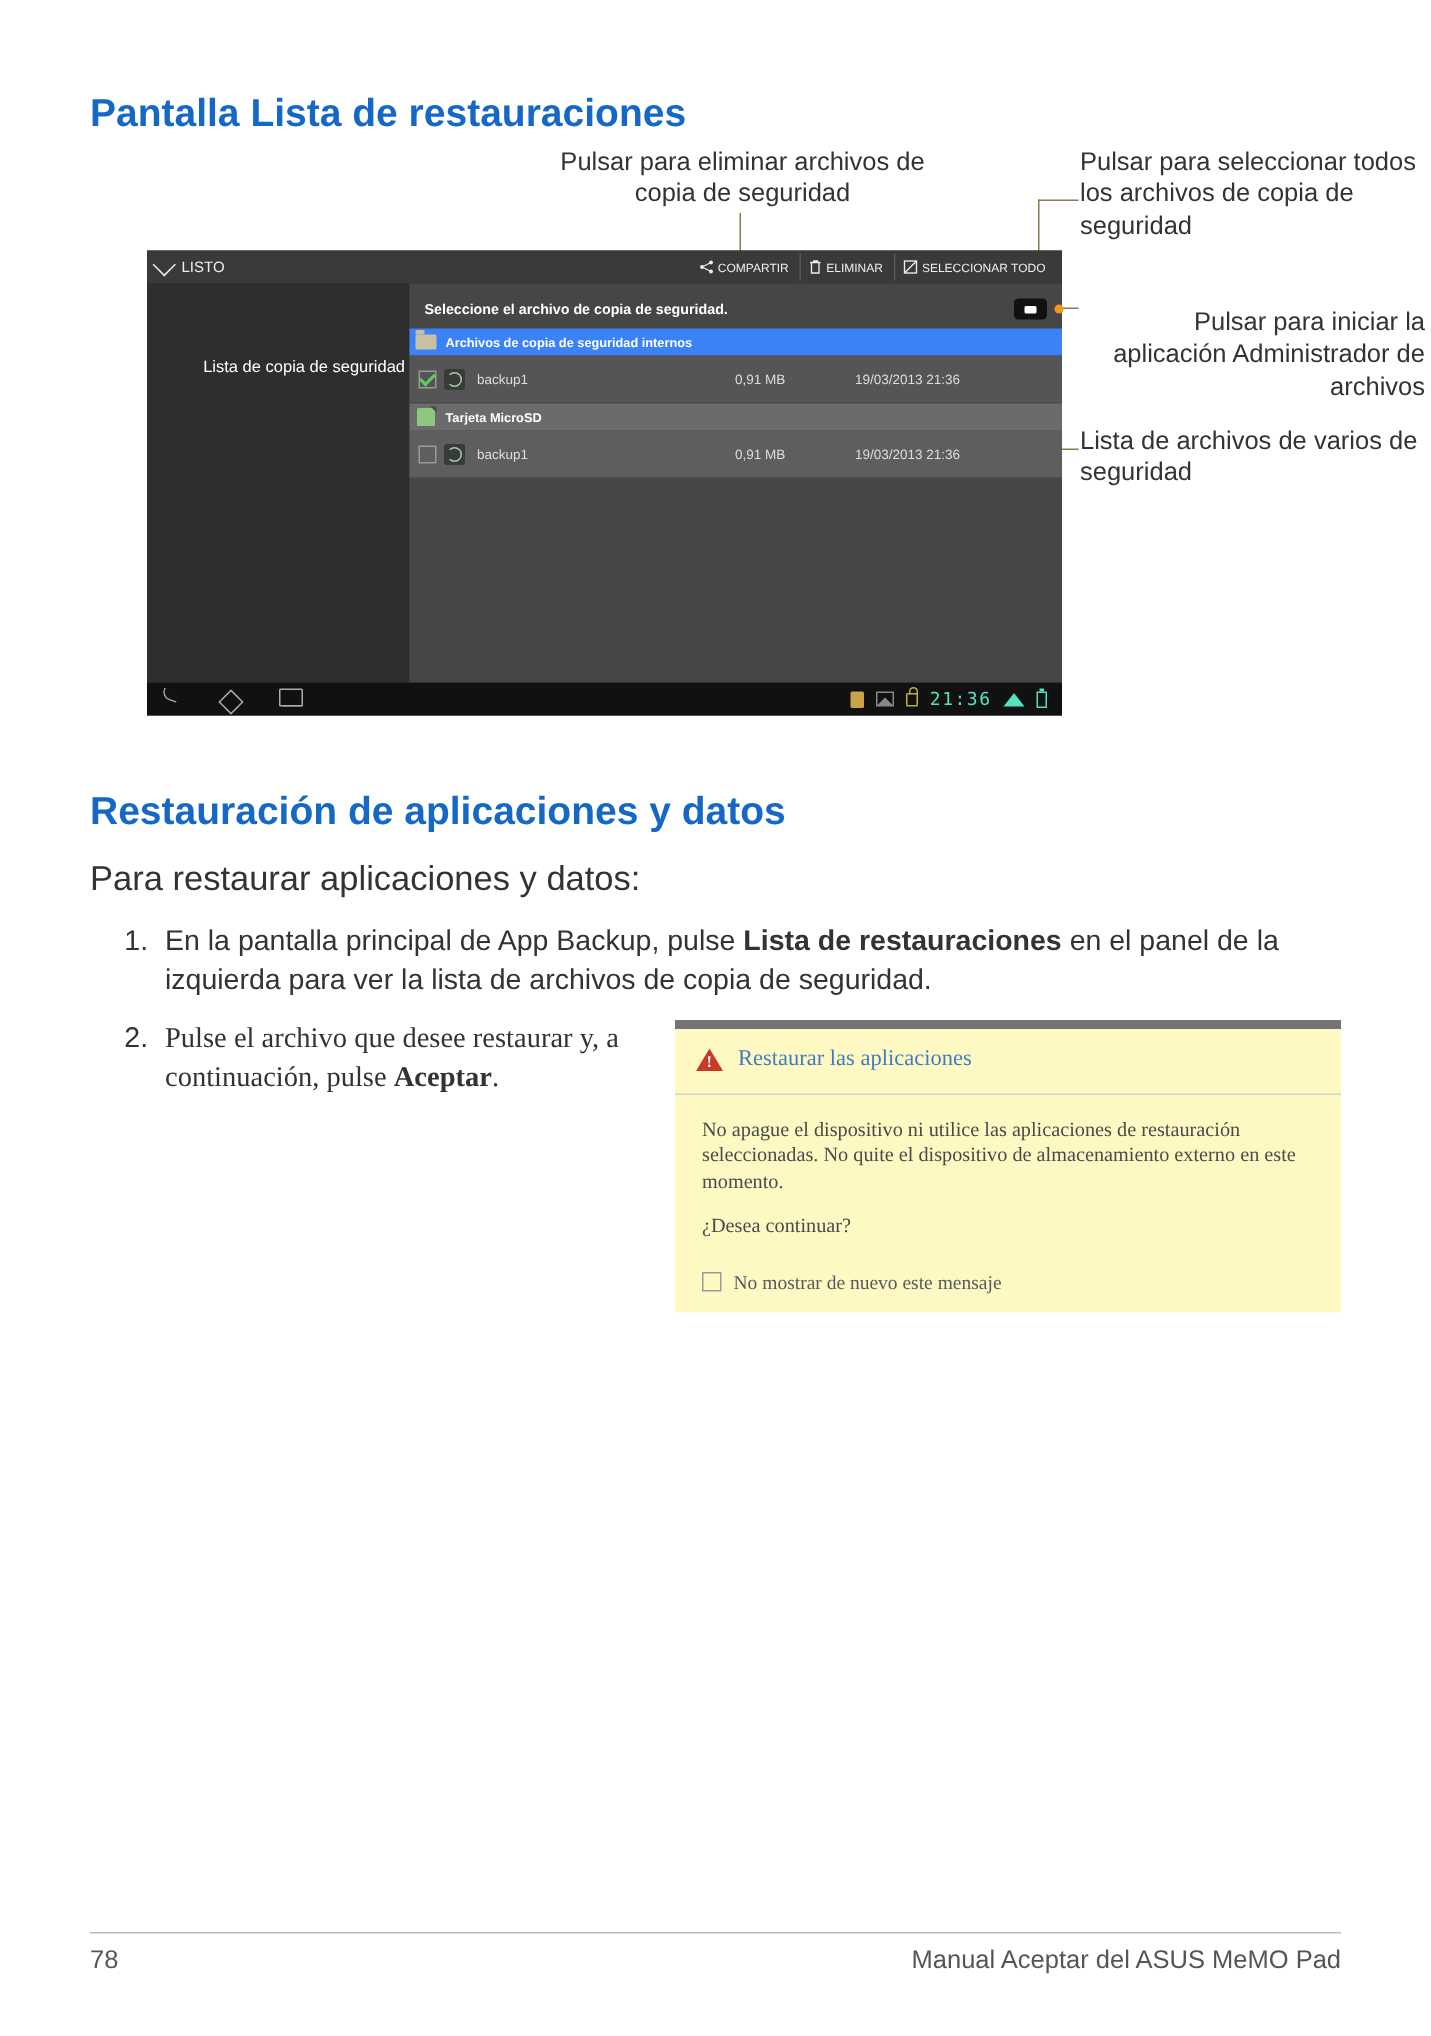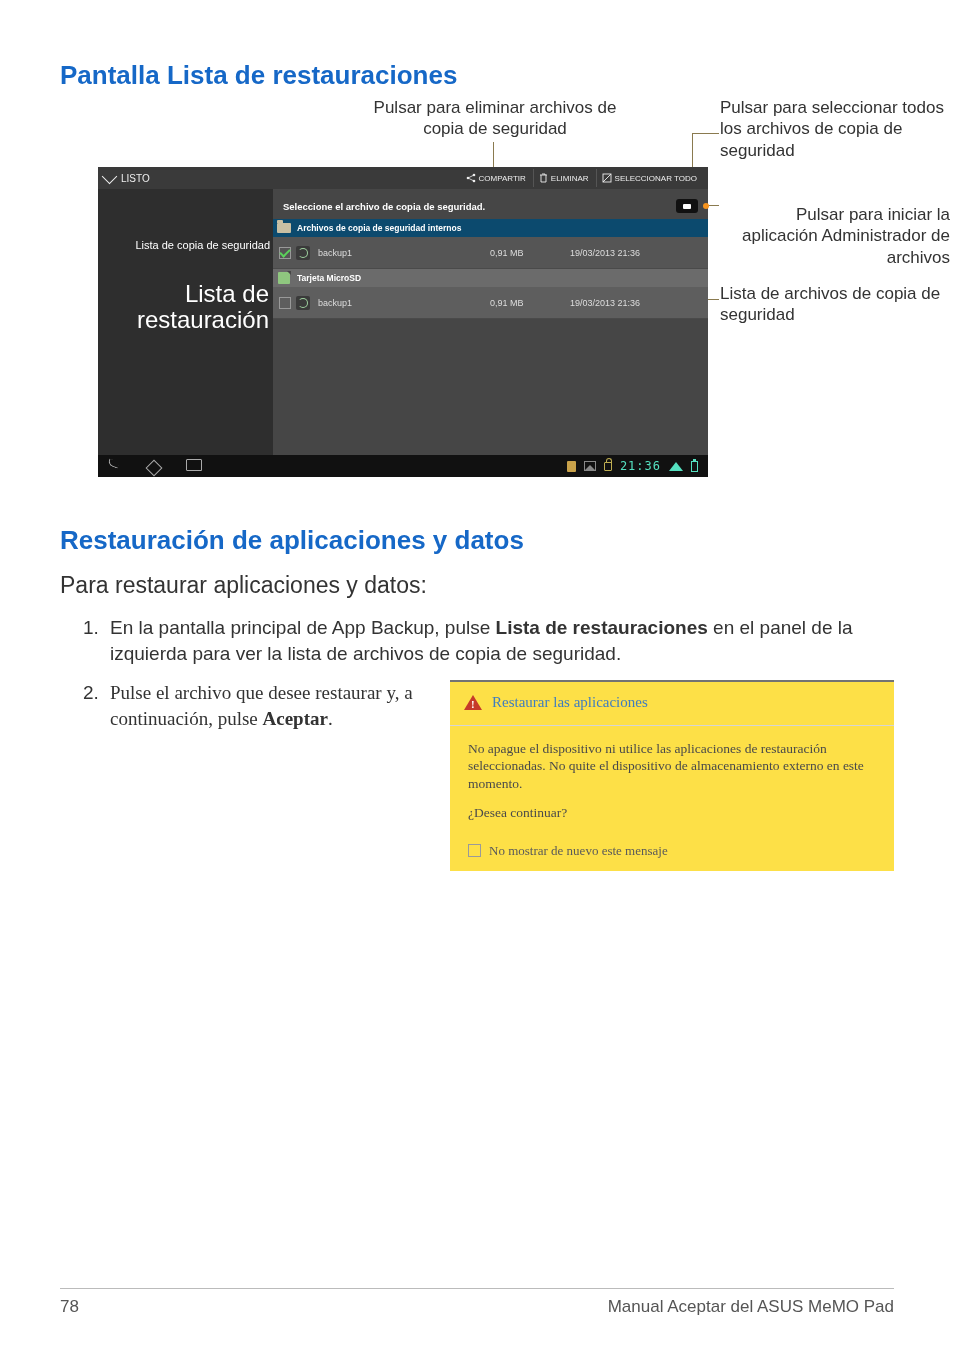--- a/index.html
+++ b/index.html
@@ -54,21 +54,21 @@
   .fm-led { position:absolute; right:-11px; top:4px; width:6px; height:6px; border-radius:50%; background:#f7941e; }
 
   .dev-head-row { display:flex; background:#525252; height:22px; align-items:center; color:#bbb; font-size:9px; }
   .col-checkpad { width:30px; }
   .col-name { flex:1; padding-left:6px; }
   .col-size { width:80px; }
   .col-date { width:120px; }
   .col-arrow { width:18px; display:flex; align-items:center; justify-content:center; }
   .tri-down { width:0;height:0;border-left:4px solid transparent;border-right:4px solid transparent;border-top:5px solid #888; }
 
-  .group-row { display:flex; align-items:center; background:#0c4a6e; height:18px; color:#fff; font-size:8.5px; font-weight:700; }
+  .group-row { display:flex; align-items:center; background:#3b82f6; height:18px; color:#fff; font-size:8.5px; font-weight:700; }
   .grp-fold { width:14px; height:10px; background:#c9bfa3; margin:0 6px 0 4px; border-radius:1px; position:relative; }
   .grp-fold::before { content:""; position:absolute; top:-3px; left:0; width:6px; height:3px; background:#c9bfa3; border-radius:1px 1px 0 0; }
 
   .file-row { display:flex; align-items:center; height:32px; background:#555; border-bottom:1px solid #4a4a4a; color:#ddd; font-size:9px; }
   .file-row.light { background:#5e5e5e; }
   .cb { width:12px; height:12px; border:1px solid #999; margin-left:6px; display:flex; align-items:center; justify-content:center; }
   .cb.checked::before { content:""; width:8px; height:4px; border:2px solid #5bd15b; border-top:none; border-right:none; transform:rotate(-45deg); margin-bottom:2px; }
   .refresh-badge { width:14px; height:14px; background:#3a3a3a; border-radius:2px; margin-left:5px; display:flex; align-items:center; justify-content:center; }
   .refresh-badge::before { content:""; width:8px; height:8px; border:1.5px solid #9fd19f; border-left-color:transparent; border-radius:50%; }
   .file-row .col-name { padding-left:8px; }
@@ -104,21 +104,21 @@
   .ln-r3 { left:630px; top:194px; height:1px; width:29px; }
 
   
   .body-text { font-size: 23px; line-height:1.35; color:#333; margin: 6px 0 14px 0; }
   ol.steps { list-style: decimal; padding-left: 44px; font-size: 19px; color:#333; }
   ol.steps li { margin-bottom: 14px; padding-left: 6px; line-height:1.35; }
   .bold { font-weight:700; }
   .step2-wrap { display:flex; gap:30px; align-items:flex-start;font-family:Liberation Serif, serif; }
   .step2-text { flex: 0 0 310px; }
 
-  .dialog { flex:1; border-top:2px solid #737373; background:#fde047; font-size:13.5px; color:#3f3f3f; padding-bottom:10px; }
+  .dialog { flex:1; border-top:6px solid #737373; background:#fef9c3; font-size:13.5px; color:#3f3f3f; padding-bottom:10px; }
   .dlg-title { display:flex; align-items:center; gap:10px; color:#3f7dc0; font-size:15px; padding:10px 14px 12px 14px; border-bottom:1px solid #d5d5d5; }
   .warn-ic { width:0;height:0;border-left:9px solid transparent;border-right:9px solid transparent;border-bottom:15px solid #c63a2a; position:relative; }
   .warn-ic::after { content:"!"; position:absolute; left:-2px; top:2px; color:#fff; font-size:11px; font-weight:700; }
   .dlg-body { padding: 14px 18px 6px 18px; }
   .dlg-body p { margin-bottom:12px; line-height:1.3; color:#4a4a4a; }
   .dlg-cb-row { display:flex; align-items:center; gap:8px; padding: 2px 18px; font-size:13px; color:#5a5a5a; }
   .dlg-cb { width:13px; height:13px; border:1px solid #9a9a9a; }
 
   
   .footer { position:absolute; bottom:40px; left:60px; right:60px; border-top:1px solid #bbb; padding-top:8px; display:flex; justify-content:space-between; font-size:17px; color:#555; }
@@ -126,21 +126,21 @@
 </head>
 <body>
 
 <h2 class="section-title">Pantalla Lista de restauraciones</h2>
 
 <div class="figure-wrap">
 
   <div class="callout-top-box callout-top">Pulsar para eliminar archivos de copia de seguridad</div>
   <div class="callout-r1 callout-right">Pulsar para seleccionar todos los archivos de copia de seguridad</div>
   <div class="callout-r2 callout-right">Pulsar para iniciar la aplicación Administrador de archivos</div>
-  <div class="callout-r3 callout-right">Lista de archivos de copia de seguridad</div>
+  <div class="callout-r3 callout-right">Lista de archivos de varios de seguridad</div>
 
   <div class="line ln-top-v"></div>
   <div class="line ln-r1"></div>
   <div class="line ln-r1v"></div>
   <div class="line ln-r2"></div>
   <div class="line ln-r3"></div>
 
   <div class="device">
     <div class="dev-topbar">
       <div class="listo">
@@ -225,21 +225,20 @@
         <span class="img-status"></span>
         <span class="lock-ic"></span>
         <span class="clock">21:36</span>
         <span class="wifi-ic"></span>
         <span class="batt-ic"></span>
       </div>
     </div>
   </div>
 
   <div class="callout-left1">Lista de copia de seguridad</div>
-  <div class="callout-left2">Lista de restauración</div>
 </div>
 
 <h2 class="section-title">Restauración de aplicaciones y datos</h2>
 <p class="body-text">Para restaurar aplicaciones y datos:</p>
 
 <ol class="steps">
   <li>
     <span>En la pantalla principal de App Backup, pulse </span><span class="bold">Lista de restauraciones</span><span> en el panel de la izquierda para ver la lista de archivos de copia de seguridad.</span>
   </li>
   <li>

